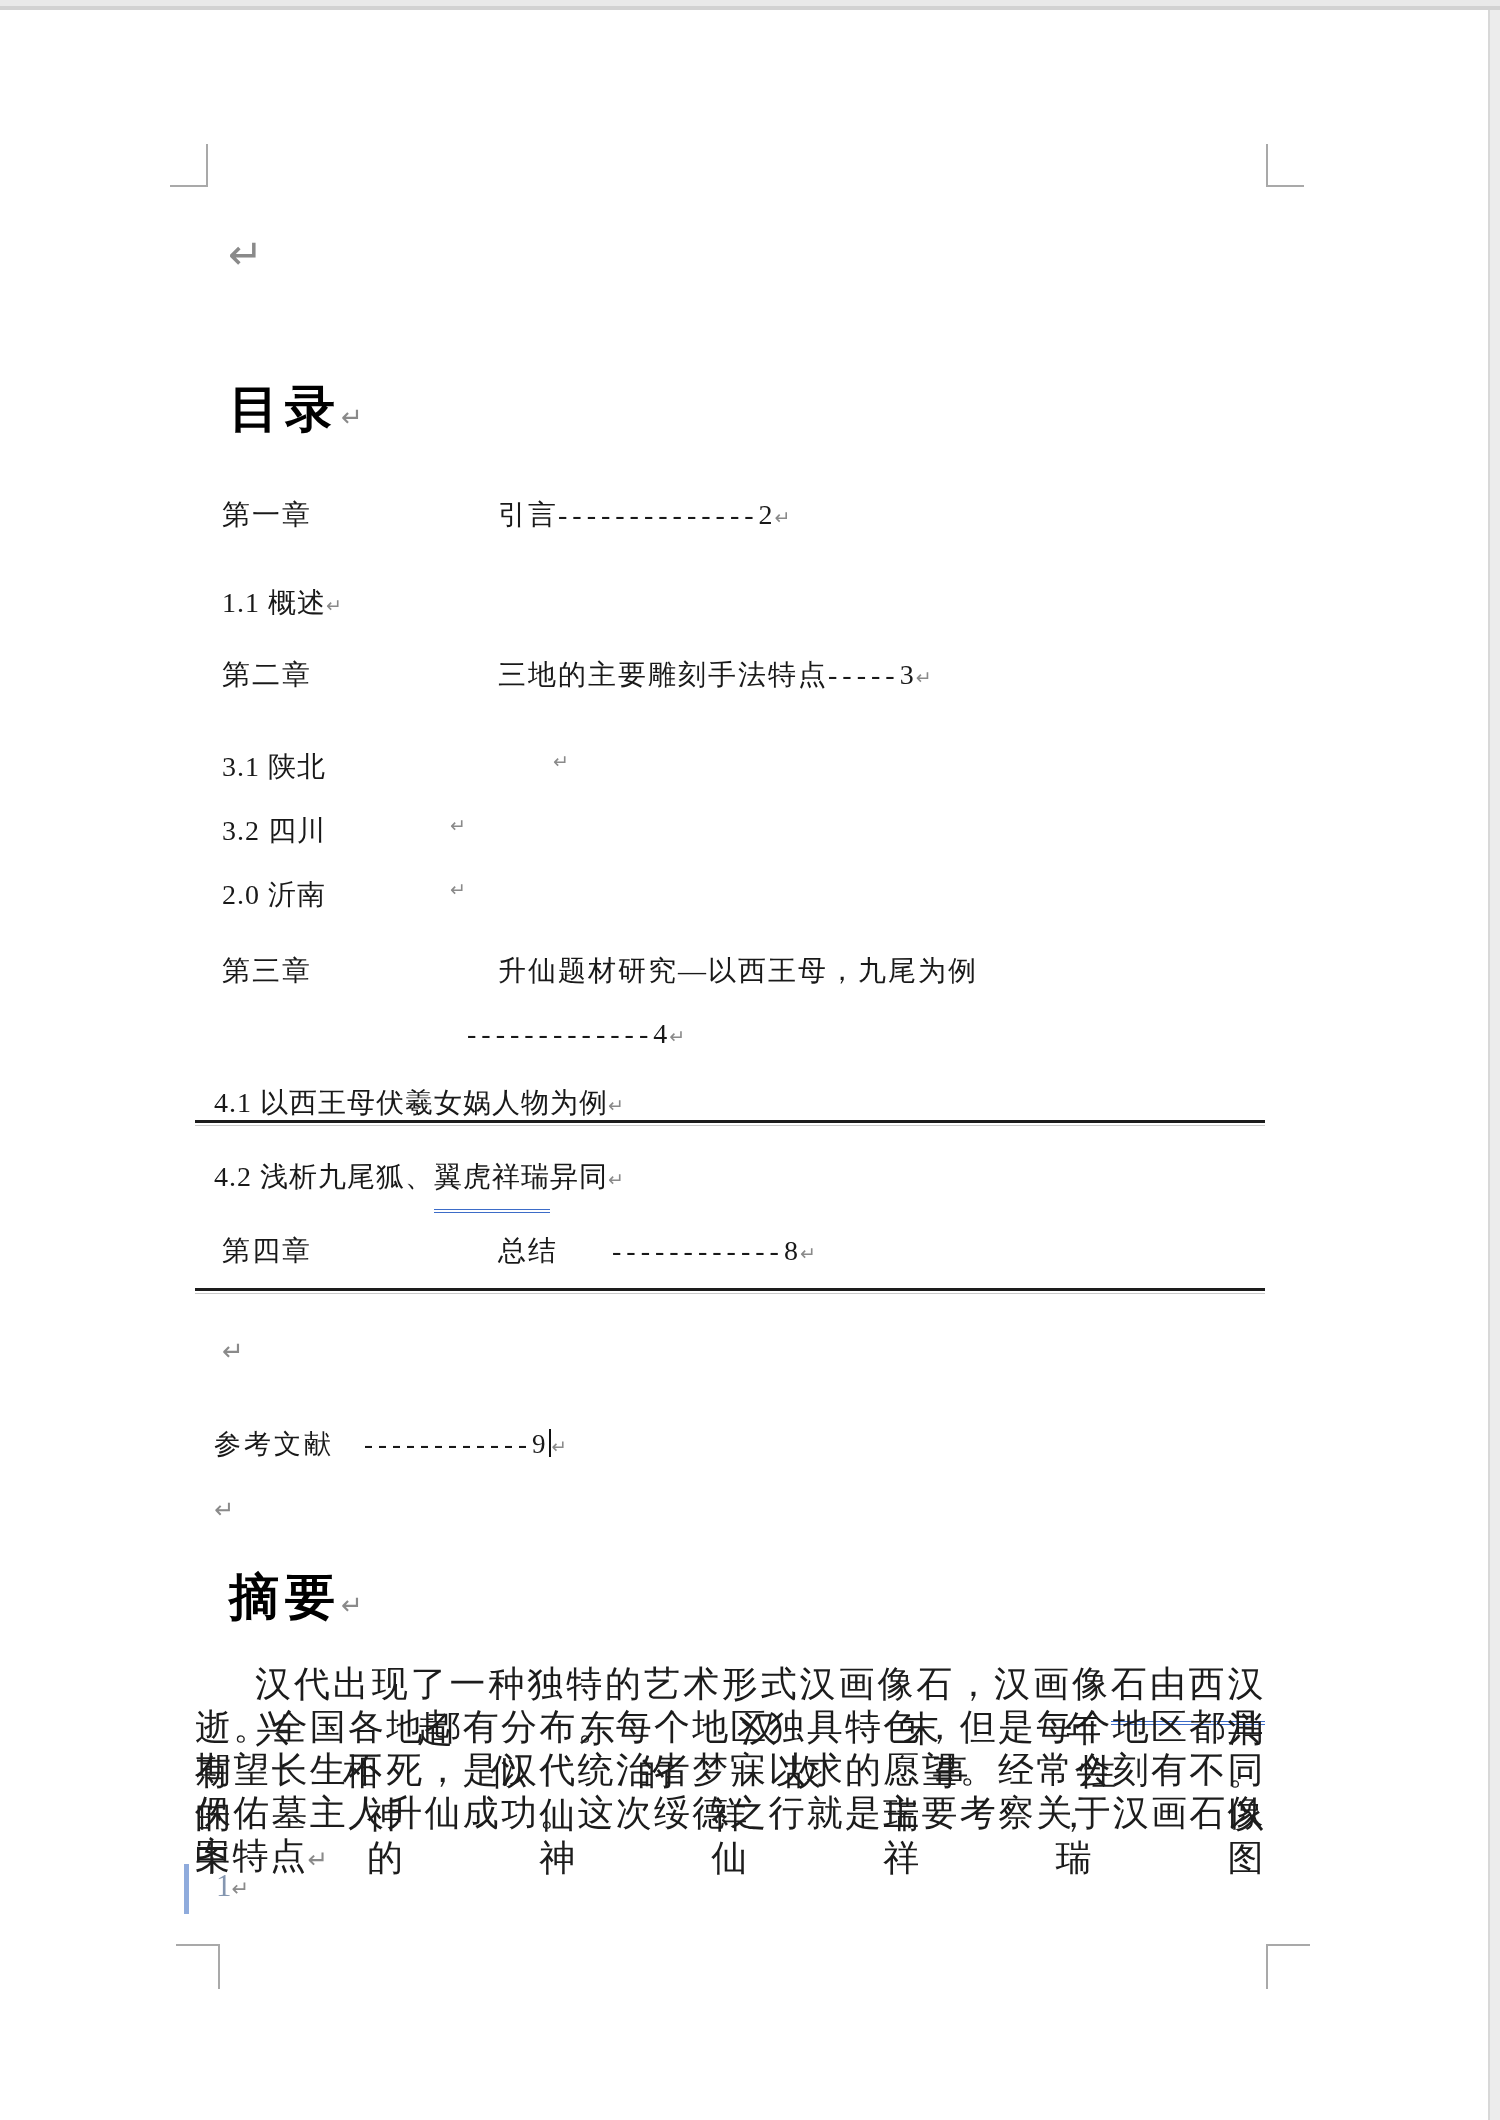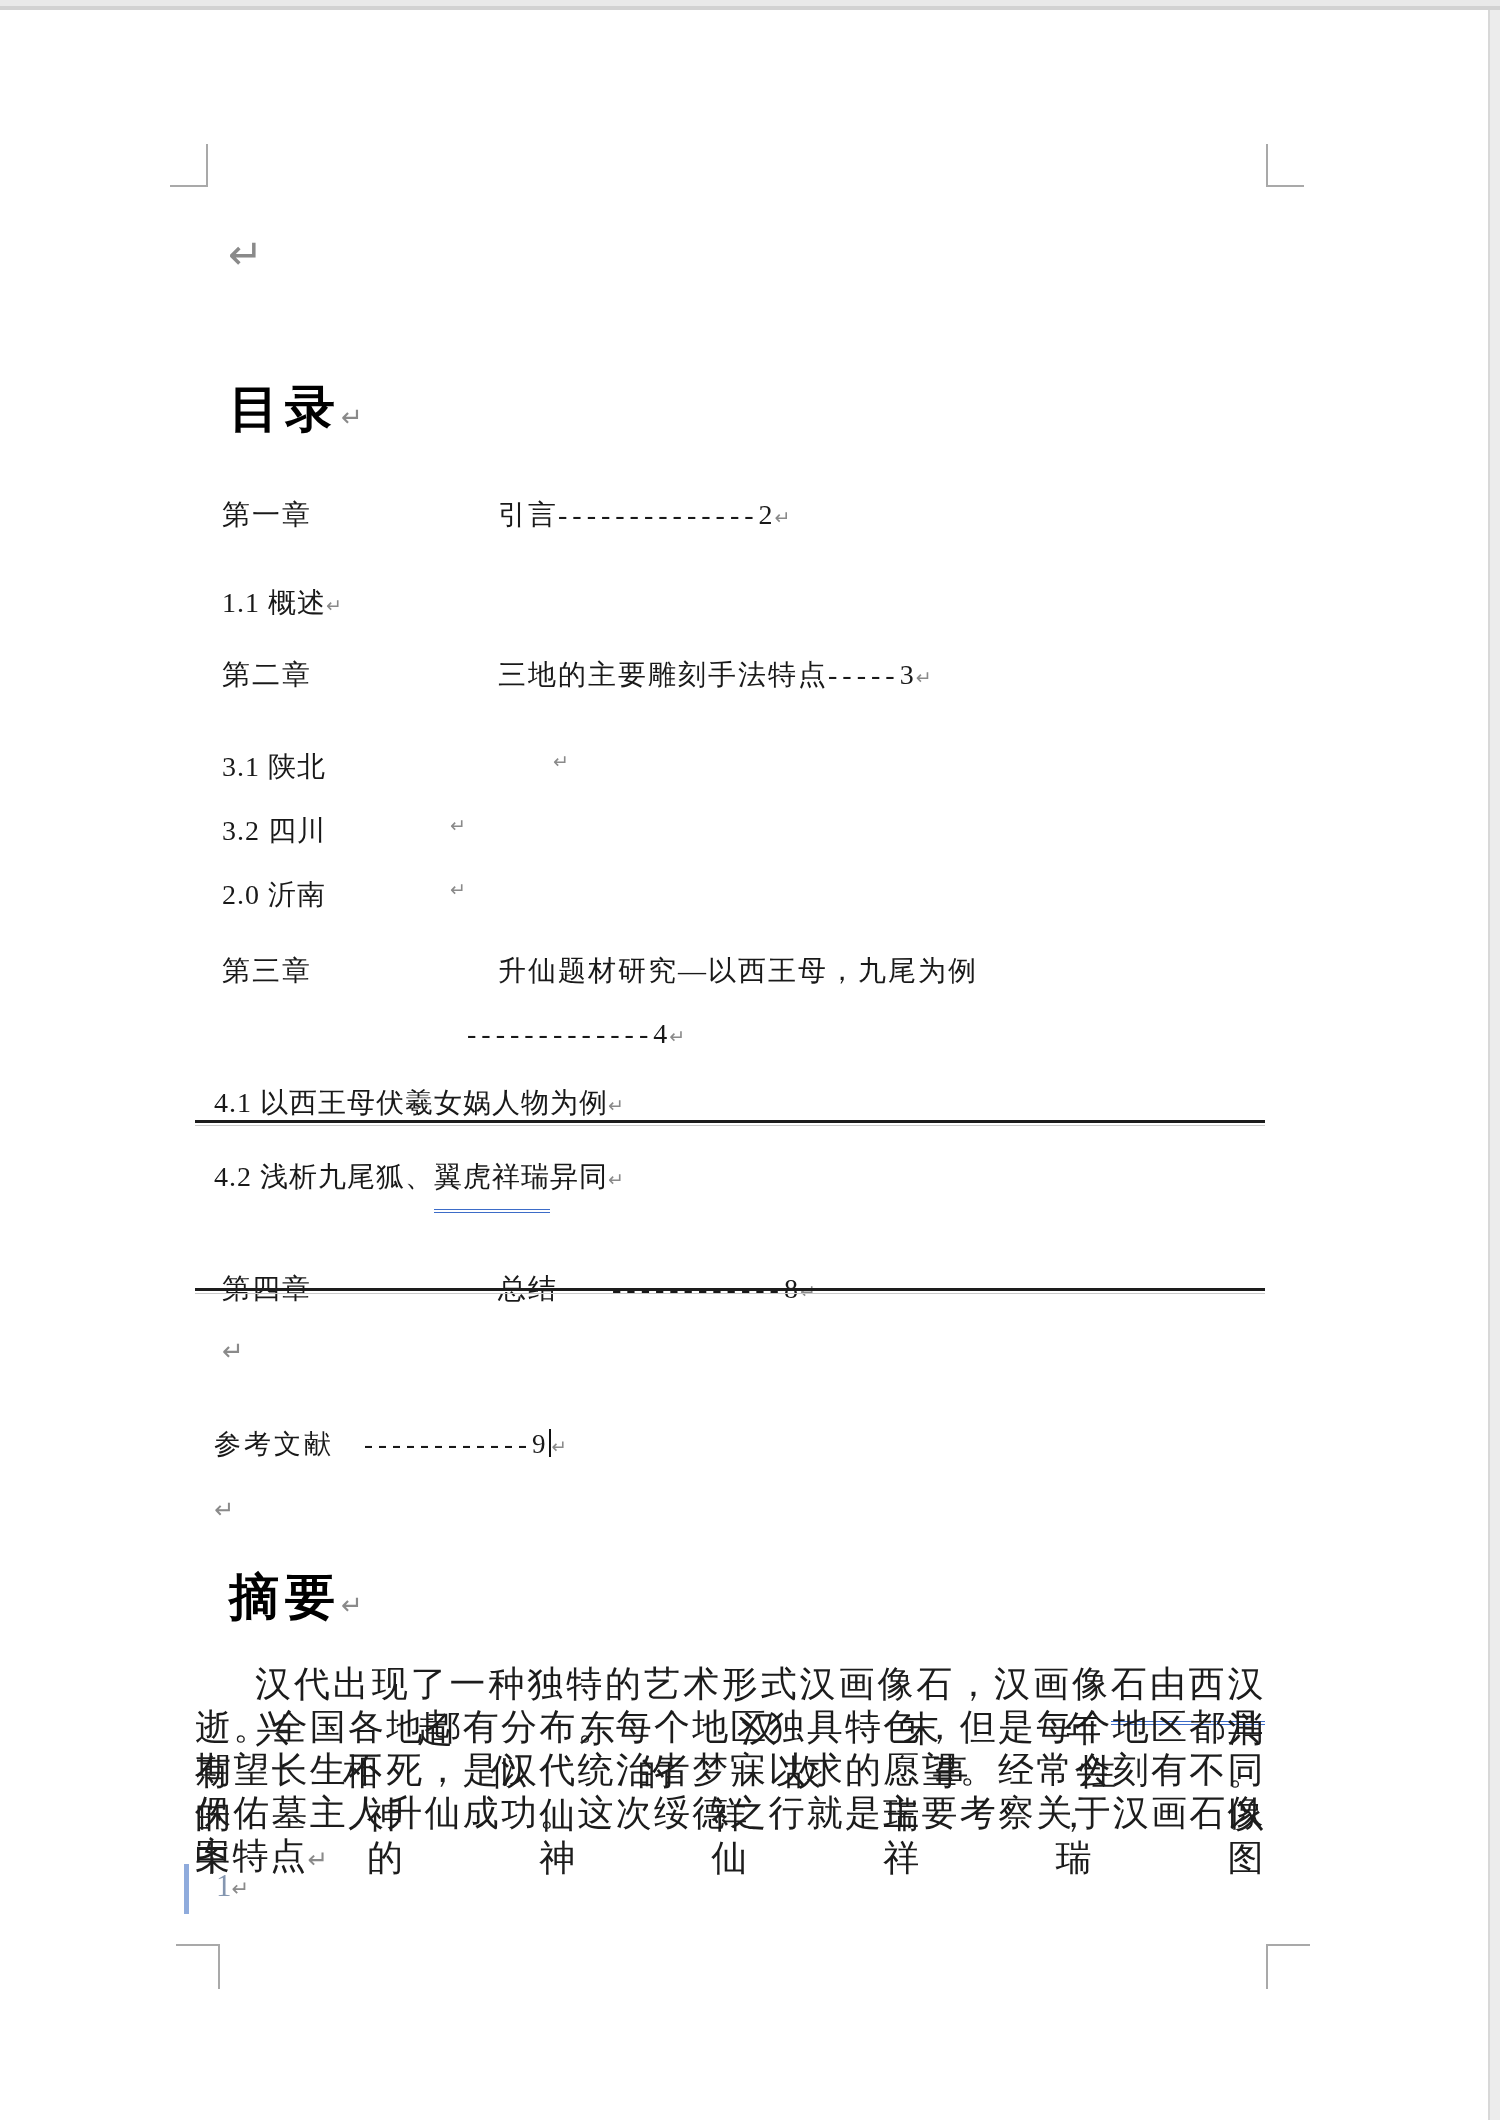--- a/index.html
+++ b/index.html
@@ -68,21 +68,21 @@
 <div class="line sub" style="left:222px;top:876px"><span>2.0 沂南</span><span class="pmark-inline pmark-abs" style="left:228px">↵</span></div>
 
 <div class="line chapter" style="left:222px;top:952px"><span class="cnum">第三章</span><span>升仙题材研究—以西王母，九尾为例</span></div>
 <div class="line chapter" style="left:467px;top:1018px"><span class="leader">-------------</span><span>4</span><span class="pmark-inline">↵</span></div>
 
 <div class="line sub" style="left:214px;top:1084px"><span>4.1 以西王母伏羲女娲人物为例</span><span class="pmark-inline">↵</span></div>
 <div class="rule" style="top:1120px"></div>
 
 <div class="line sub" style="left:214px;top:1158px"><span>4.2 浅析九尾狐、</span><span class="gram">翼虎祥瑞</span><span>异同</span><span class="pmark-inline">↵</span></div>
 
-<div class="line chapter" style="left:222px;top:1270px"><span class="cnum">第四章</span><span>总结</span><span class="gap-c4"></span><span class="leader">------------</span><span>8</span><span class="pmark-inline">↵</span></div>
+<div class="line chapter" style="left:222px;top:1232px"><span class="cnum">第四章</span><span>总结</span><span class="gap-c4"></span><span class="leader">------------</span><span>8</span><span class="pmark-inline">↵</span></div>
 <div class="rule" style="top:1288px"></div>
 
 <div class="pmark-solo" style="left:222px;top:1336px;font-size:26px">↵</div>
 
 <div class="line refs" style="left:214px;top:1426px"><span>参考文献</span><span class="gap-refs"></span><span class="leader">------------</span><span>9</span><span class="caret"></span><span class="pmark-inline">↵</span></div>
 
 <div class="pmark-solo" style="left:214px;top:1496px;font-size:24px">↵</div>
 
 <h1 class="doc-title" style="top:1564px"><span>摘要</span><span class="pmark-inline">↵</span></h1>
 

